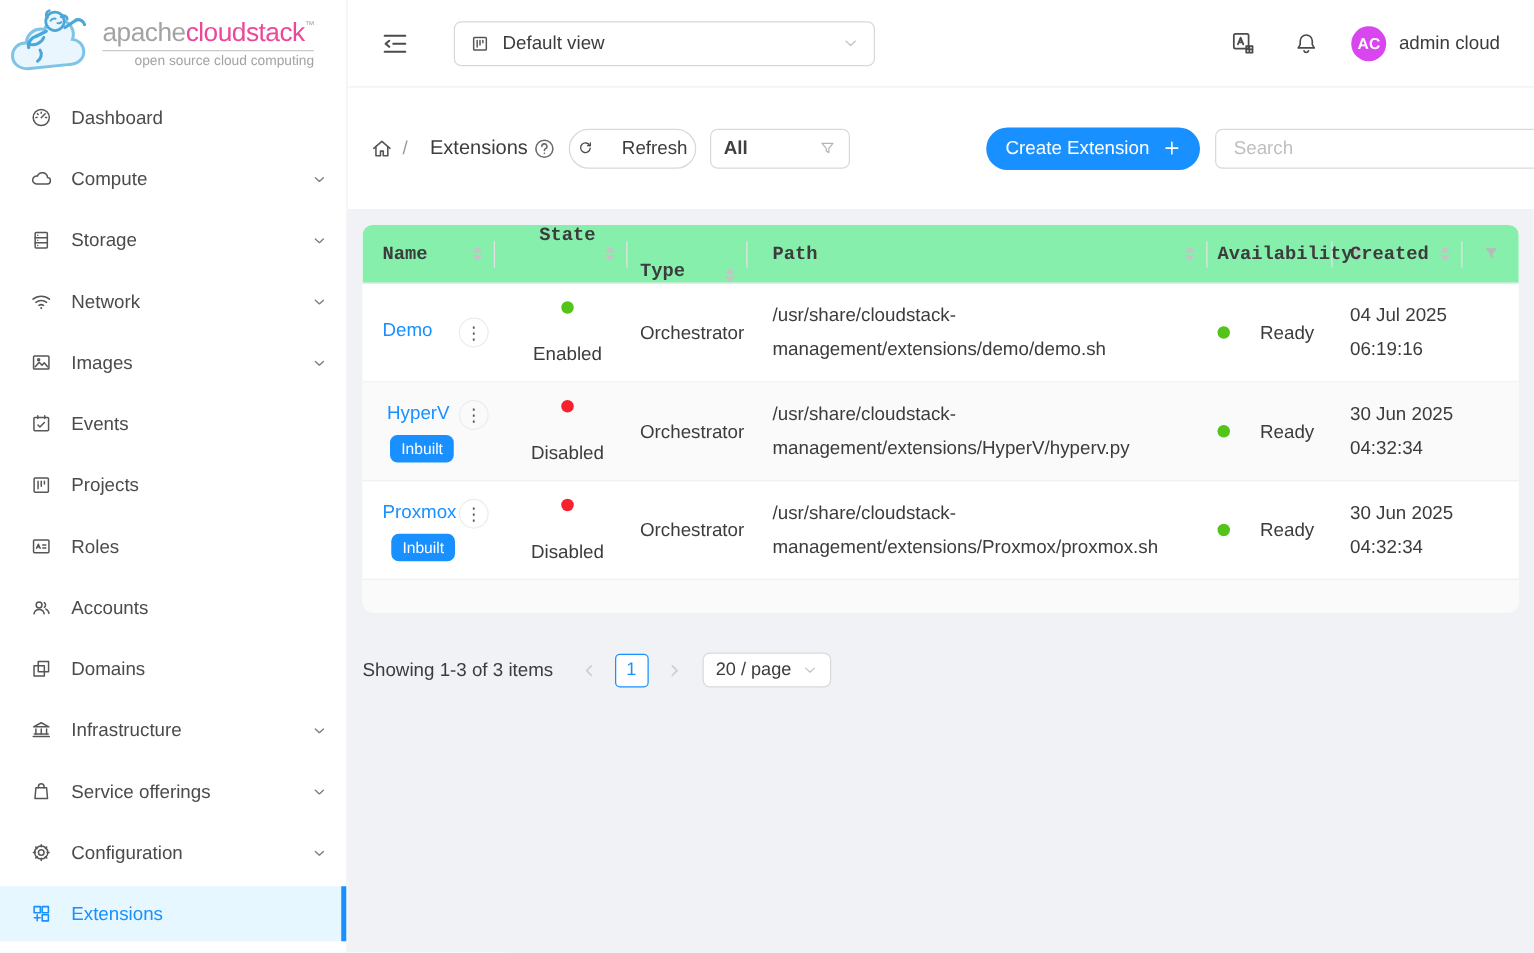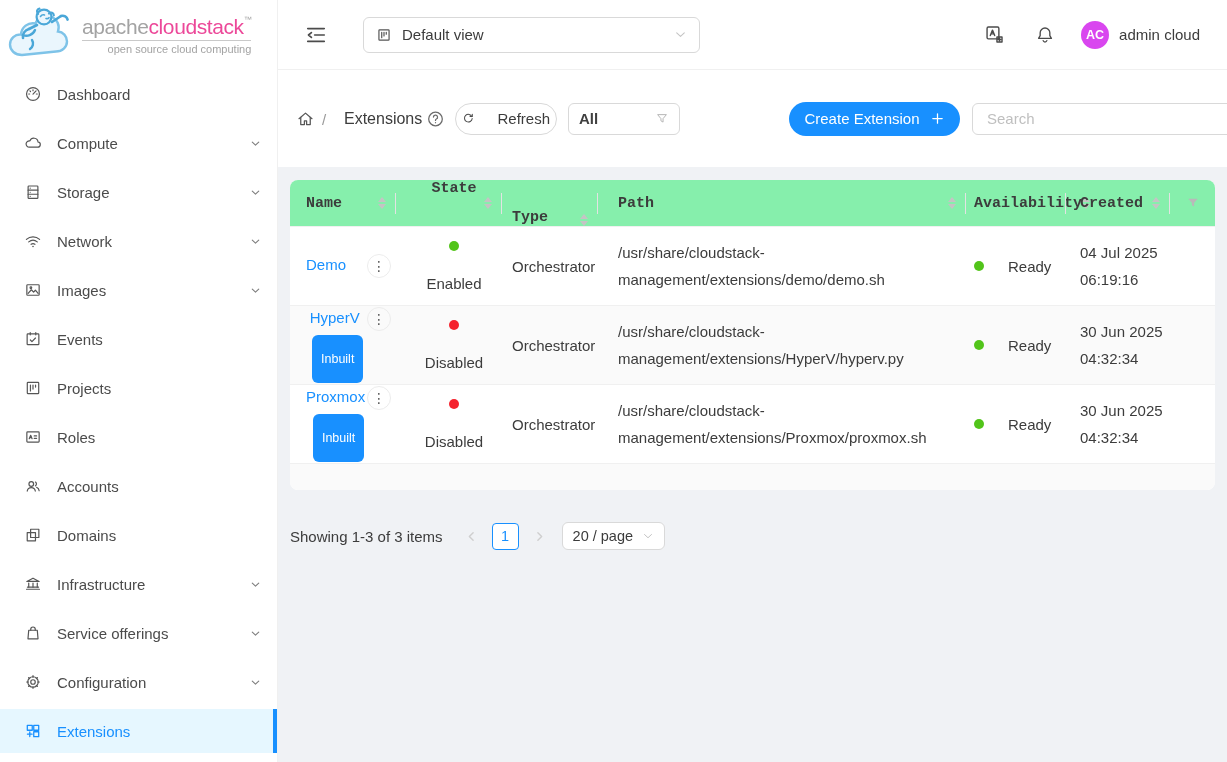--- a/index.html
+++ b/index.html
@@ -79,21 +79,21 @@
   .c-crea  { width:104px; padding-left:14px; }
   .c-filt  { width:45px;  justify-content:center; padding-left:0; }
   .th.c-avail .sorter { margin-right:4px; }
 
   .trow { display:flex; align-items:center; min-height:79px; border-bottom:1px solid #f0f0f0; font-size:15px; color:#3c3c3c; }
   .trow.alt { background:#fafafa; }
   .td { box-sizing:border-box; }
   .td-name { display:flex; align-items:flex-start; justify-content:space-between; padding-right:5px; }
   .name-wrap { display:flex; flex-direction:column; align-items:center; }
   .ext-link { color:#1890ff; text-decoration:none; font-size:15px; line-height:22px; cursor:pointer; }
-  .badge { display:inline-block; background:#1890ff; color:#fff; font-size:12.5px; line-height:1; padding:18px 9px; border-radius:6px; margin-top:6px; margin-left:6px; }
+  .badge { display:inline-block; background:#1890ff; color:#fff; font-size:12.5px; line-height:1; padding:5px 9px; border-radius:6px; margin-top:6px; margin-left:6px; }
   .more { width:24px; height:24px; border-radius:50%; border:1px solid #ececec; color:#595959; font-size:14px; display:flex; align-items:center; justify-content:center; cursor:pointer; line-height:1; }
   .state-cell { display:flex; align-items:center; gap:24px; }
   .dot { width:10px; height:10px; border-radius:50%; flex:none; }
   .dot.g { background:#52c41a; }
   .dot.r { background:#f5222d; }
   .td.c-path { padding-right:14px; line-height:1.8; overflow-wrap:break-word; }
   .td.c-crea { line-height:1.8; white-space:nowrap; }
   .tfoot { height:26px; background:#fafafa; }
 
   

